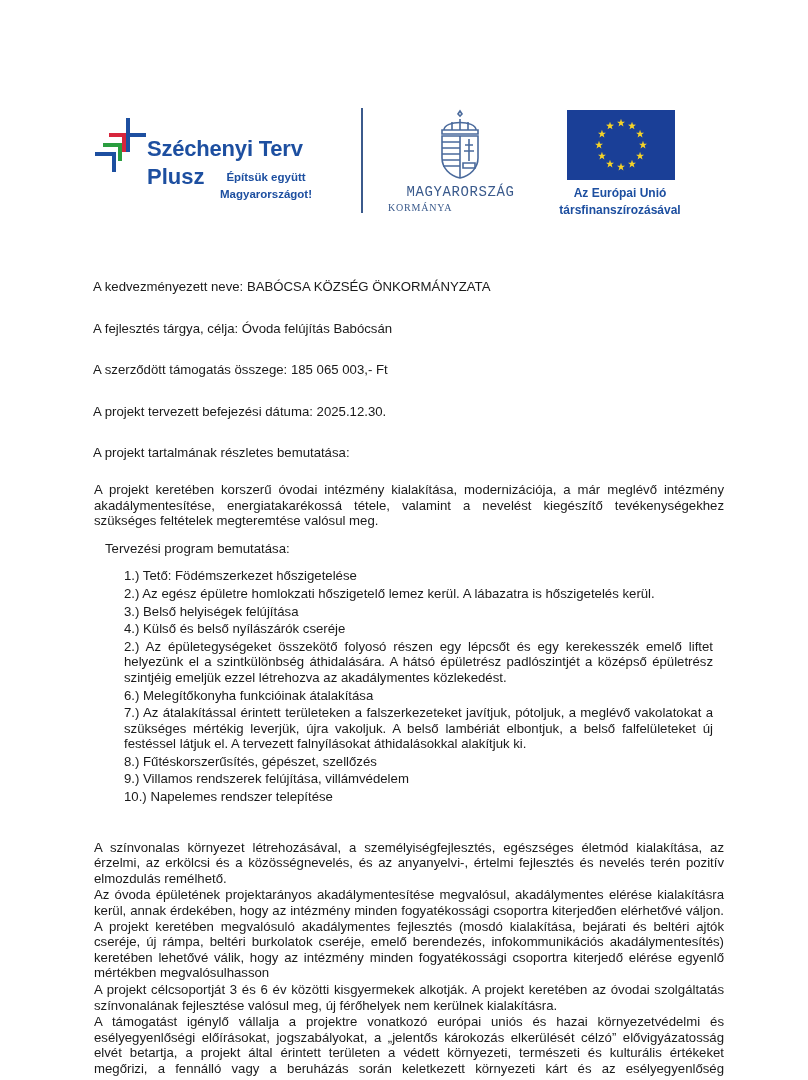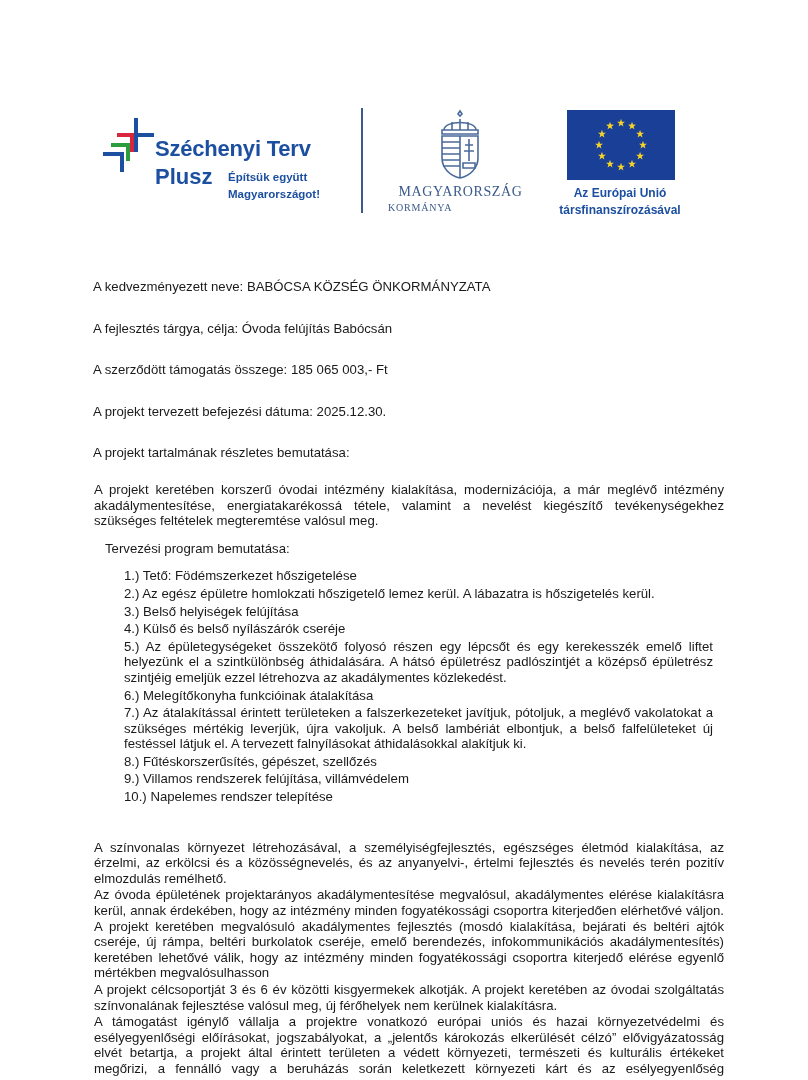--- a/index.html
+++ b/index.html
@@ -1,29 +1,29 @@
 <!DOCTYPE html>
 <html><head>
 <meta charset="utf-8">
 <style>
   html, body { margin: 0; padding: 0; background: #ffffff; }
   body { width: 808px; height: 1080px; position: relative; overflow: hidden; font-family: "Liberation Sans", sans-serif; color: #1a1a1a; }
 
   
-  .logo-szt { position: absolute; left: 101px; top: 114px; width: 240px; height: 100px; }
+  .logo-szt { position: absolute; left: 93px; top: 114px; width: 240px; height: 100px; text-align: center; }
   .szt-mark { position: absolute; left: 0; top: 0; width: 56px; height: 60px; }
   .szt-title { position: absolute; left: 54px; top: 22px; font-weight: bold; font-size: 22px; color: #1d4fa0; letter-spacing: -0.2px; white-space: nowrap; }
   .szt-plusz { position: absolute; left: 54px; top: 50px; font-weight: bold; font-size: 22px; color: #1d4fa0; white-space: nowrap; }
   .szt-slogan { position: absolute; left: 127px; top: 55px; font-size: 11.5px; font-weight: bold; color: #1d4fa0; line-height: 17px; white-space: nowrap; }
 
   .vdivider { position: absolute; left: 361px; top: 108px; width: 2px; height: 105px; background: #3b5a8c; }
 
   .logo-gov { position: absolute; left: 388px; top: 108px; width: 145px; height: 110px; text-align: center; }
   .coat { position: absolute; left: 46px; top: 0; width: 52px; height: 72px; }
-  .gov-line1 { position: absolute; left: 0; top: 76px; width: 145px; font-family: Liberation Serif, serif; font-size: 14px; color: #3a5a8c; letter-spacing: 0.6px; text-align: center; }
+  .gov-line1 { position: absolute; left: 0; top: 76px; width: 145px; font-family: Liberation Mono, monospace; font-size: 14px; color: #3a5a8c; letter-spacing: 0.6px; text-align: center; }
   .gov-line2 { position: absolute; left: 0; top: 94px; width: 145px; font-family: "Liberation Serif", serif; font-size: 10px; color: #3a5a8c; letter-spacing: 0.8px; text-align: left; }
 
   .logo-eu { position: absolute; left: 560px; top: 106px; width: 150px; height: 112px; }
   .eu-flag { position: absolute; left: 7px; top: 4px; width: 108px; height: 70px; background: #1a3f97; }
   .eu-line1 { position: absolute; left: -5px; top: 80px; width: 130px; text-align: center; font-size: 12px; font-weight: bold; color: #1d4fa0; }
   .eu-line2 { position: absolute; left: -15px; top: 97px; width: 150px; text-align: center; font-size: 12px; font-weight: bold; color: #1d4fa0; }
 
   
   .doc { position: absolute; left: 93px; top: 253px; width: 632px; font-size: 13.2px; line-height: 15.6px; }
   .meta-line { display: block; white-space: nowrap; margin-top: 26px; }
@@ -116,21 +116,21 @@
   <div class="gap"></div>
 
   <p class="para">A projekt keretében korszerű óvodai intézmény kialakítása, modernizációja, a már meglévő intézmény akadálymentesítése, energiatakarékossá tétele, valamint a nevelést kiegészítő tevékenységekhez szükséges feltételek megteremtése valósul meg.</p>
   <p class="sub-heading">Tervezési program bemutatása:</p>
 
   <ul class="list">
     <li>1.) Tető: Födémszerkezet hőszigetelése</li>
     <li>2.) Az egész épületre homlokzati hőszigetelő lemez kerül. A lábazatra is hőszigetelés kerül.</li>
     <li>3.) Belső helyiségek felújítása</li>
     <li>4.) Külső és belső nyílászárók cseréje</li>
-    <li>5.) Az épületegységeket összekötő folyosó részen egy lépcsőt és egy kerekesszék emelő liftet helyezünk el a szintkülönbség áthidalására. A hátsó épületrész padlószintjét a középső épületrész szintjéig emeljük ezzel létrehozva az akadálymentes közlekedést.</li>
+    <li>2.) Az épületegységeket összekötő folyosó részen egy lépcsőt és egy kerekesszék emelő liftet helyezünk el a szintkülönbség áthidalására. A hátsó épületrész padlószintjét a középső épületrész szintjéig emeljük ezzel létrehozva az akadálymentes közlekedést.</li>
     <li>6.) Melegítőkonyha funkcióinak átalakítása</li>
     <li>7.) Az átalakítással érintett területeken a falszerkezeteket javítjuk, pótoljuk, a meglévő vakolatokat a szükséges mértékig leverjük, újra vakoljuk. A belső lambériát elbontjuk, a belső falfelületeket új festéssel látjuk el. A tervezett falnyílásokat áthidalásokkal alakítjuk ki.</li>
     <li>8.) Fűtéskorszerűsítés, gépészet, szellőzés</li>
     <li>9.) Villamos rendszerek felújítása, villámvédelem</li>
     <li>10.) Napelemes rendszer telepítése</li>
   </ul>
 
   <div class="gap-lg"></div>
 
   <p class="para">A színvonalas környezet létrehozásával, a személyiségfejlesztés, egészséges életmód kialakítása, az érzelmi, az erkölcsi és a közösségnevelés, és az anyanyelvi-, értelmi fejlesztés és nevelés terén pozitív elmozdulás remélhető.</p>

